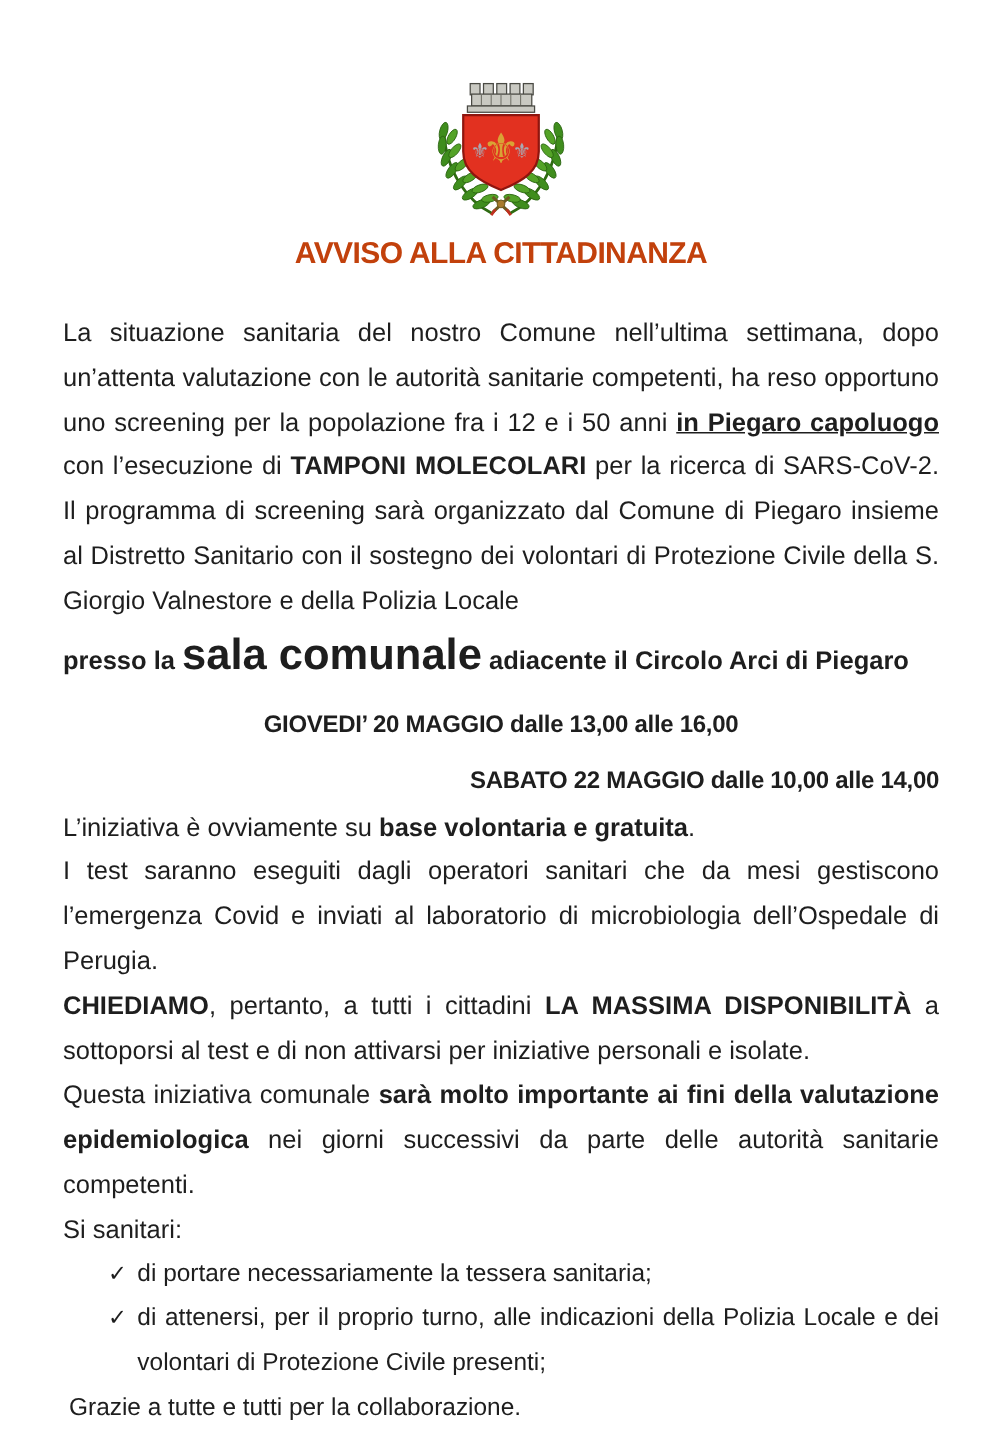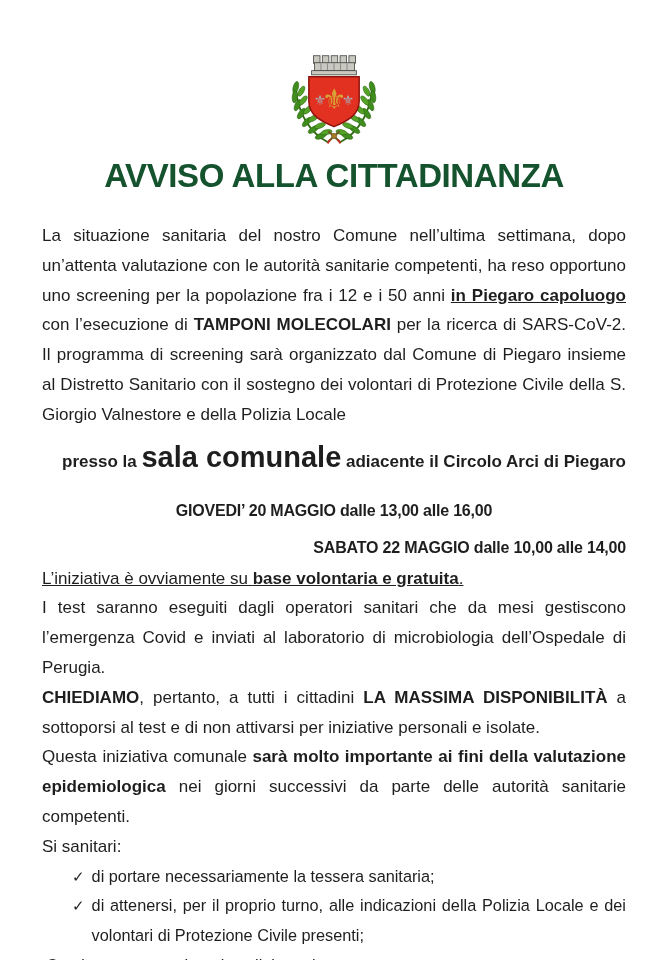--- a/index.html
+++ b/index.html
@@ -11,56 +11,56 @@
     overflow: hidden;
   }
   .sheet { position: relative; width: 668px; height: 960px; background: #fff; }
 
   .crest-wrap { padding-top: 52px; text-align: center; }
   .crest-wrap svg { display: inline-block; }
 
   .doc-title {
     margin: 4px 0 0 0;
     text-align: center;
-    font-size: 33px;
+    font-size: 20px;
     font-weight: 700;
     letter-spacing: -0.4px;
-    color: #14532d;
+    color: #c2410c;
   }
 
   .content { margin: 0 42px; }
 
   .para {
     margin: 0;
     font-size: 17px;
     line-height: 29.8px;
     text-align: justify;
   }
   .para.first { margin-top: 26px; }
 
   .venue {
     margin: 1px 0 0 0;
-    text-align: right;
+    text-align: left;
     font-weight: 700;
     font-size: 17px;
-    line-height: 52px;
+    line-height: 40px;
     white-space: nowrap;
   }
 
   .date-line {
     margin: 0;
     text-align: center;
     font-weight: 700;
     font-size: 16px;
     letter-spacing: -0.2px;
     line-height: 28px;
   }
   .date-line.d1 { margin-top: 9px; }
   .date-line.d2 { margin-top: 9px; text-align: right; }
-  .date-line + .para { margin-top: 2px; text-decoration: underline; }
+  .date-line + .para { margin-top: 2px; }
 
   .rich b, .seg-bold { font-weight: 700; }
 
   .reminder-list { margin: 0; padding: 0; list-style: none; }
   .reminder-list li {
     display: flex;
     gap: 7px;
     padding-left: 30px;
     font-size: 16.3px;
     line-height: 29.8px;

